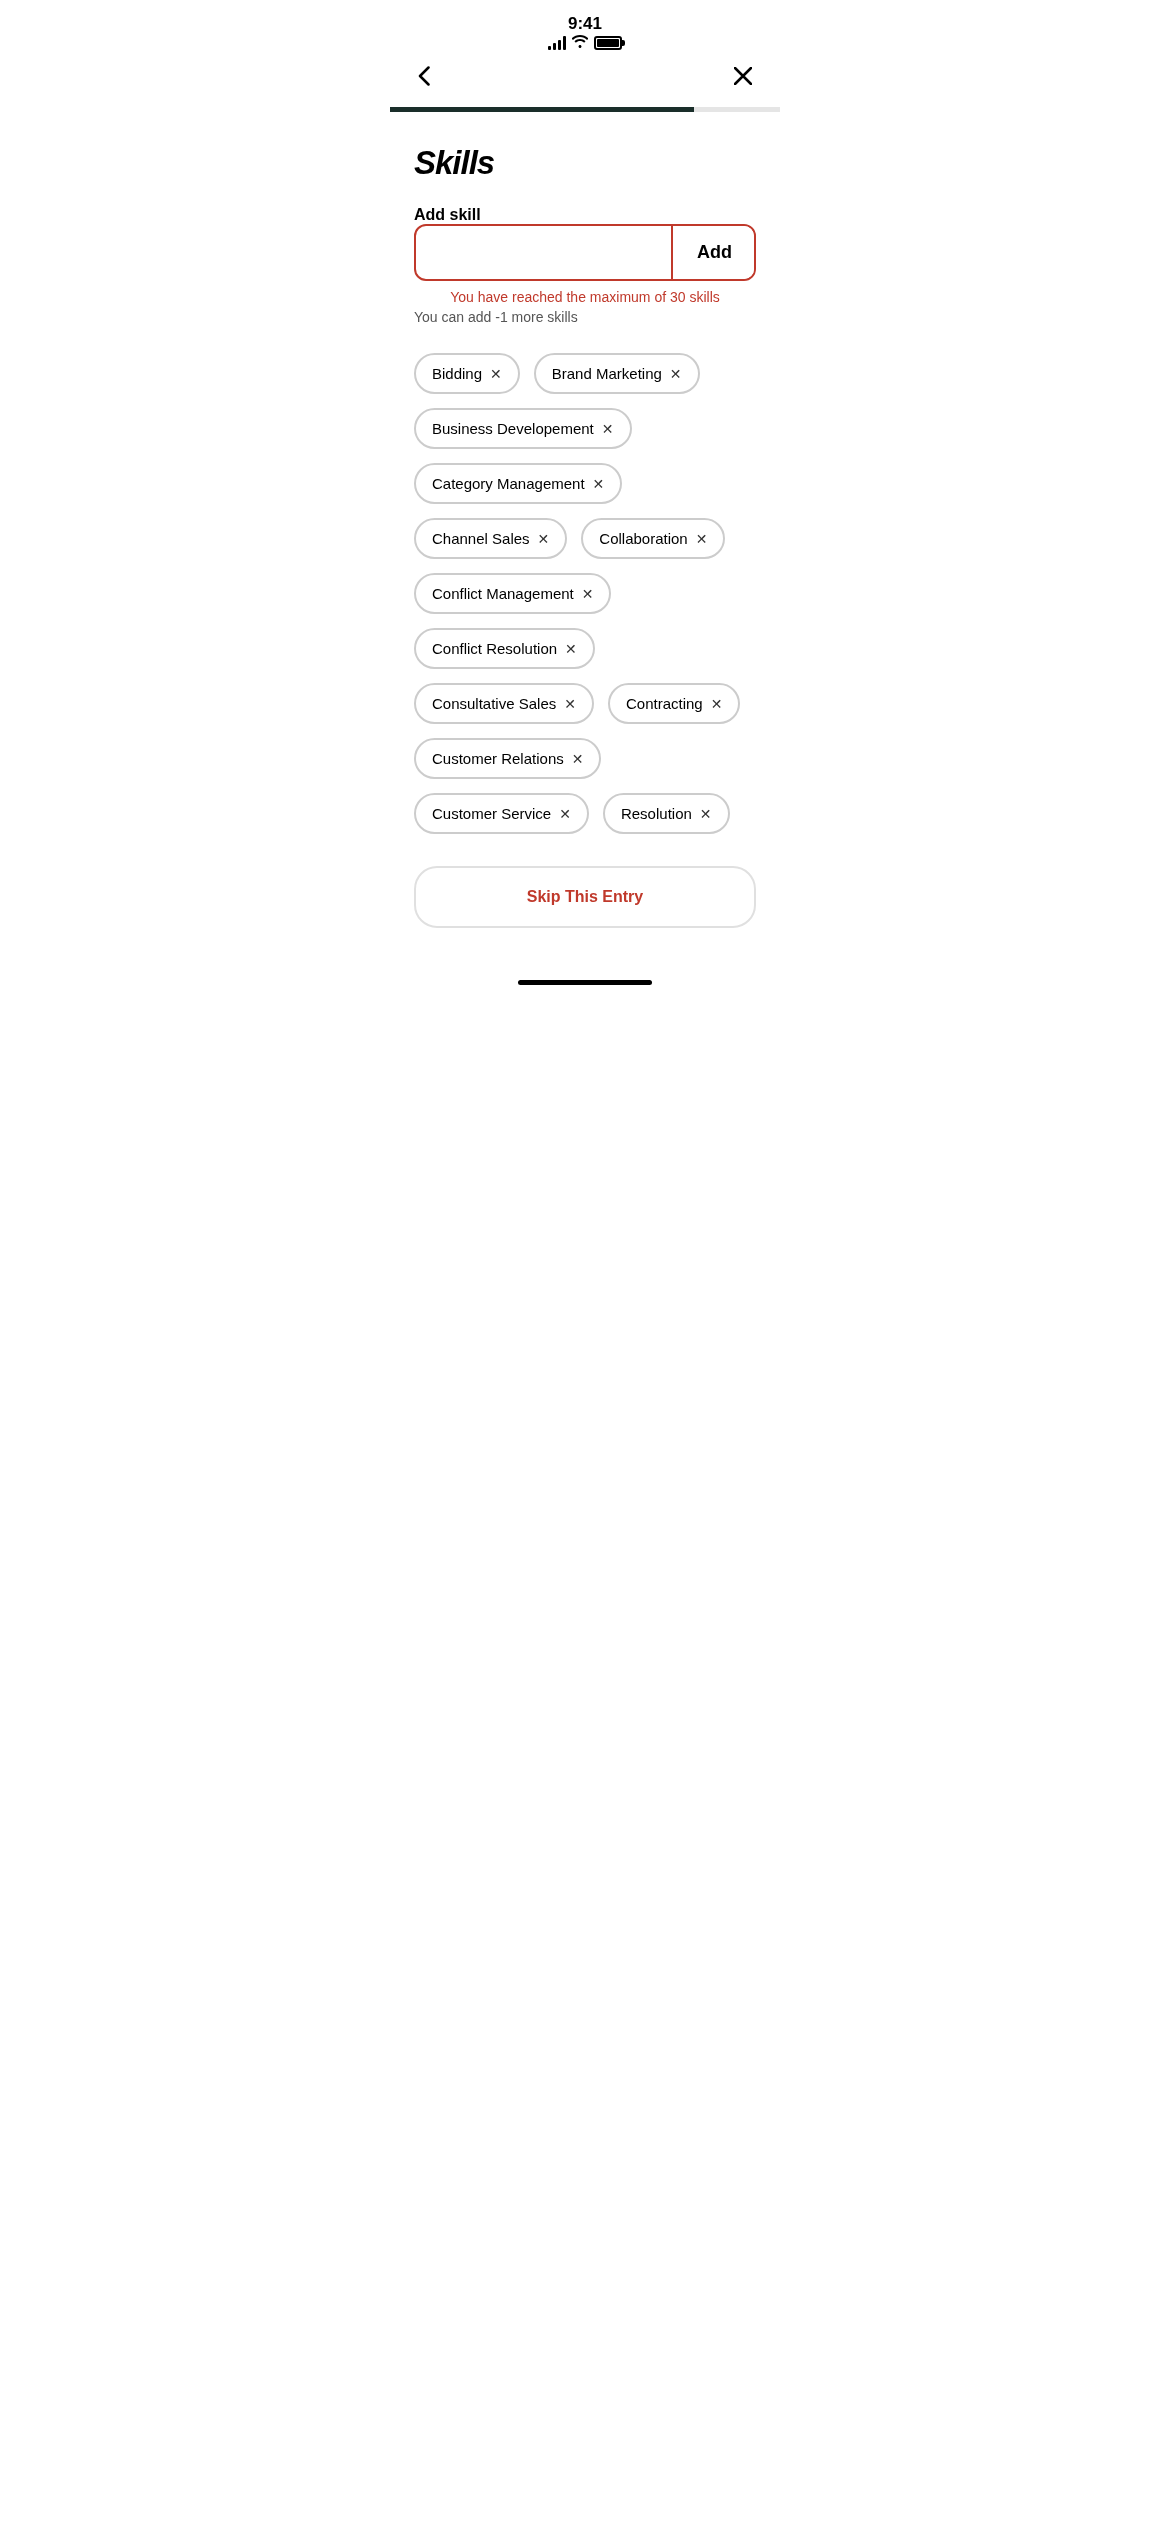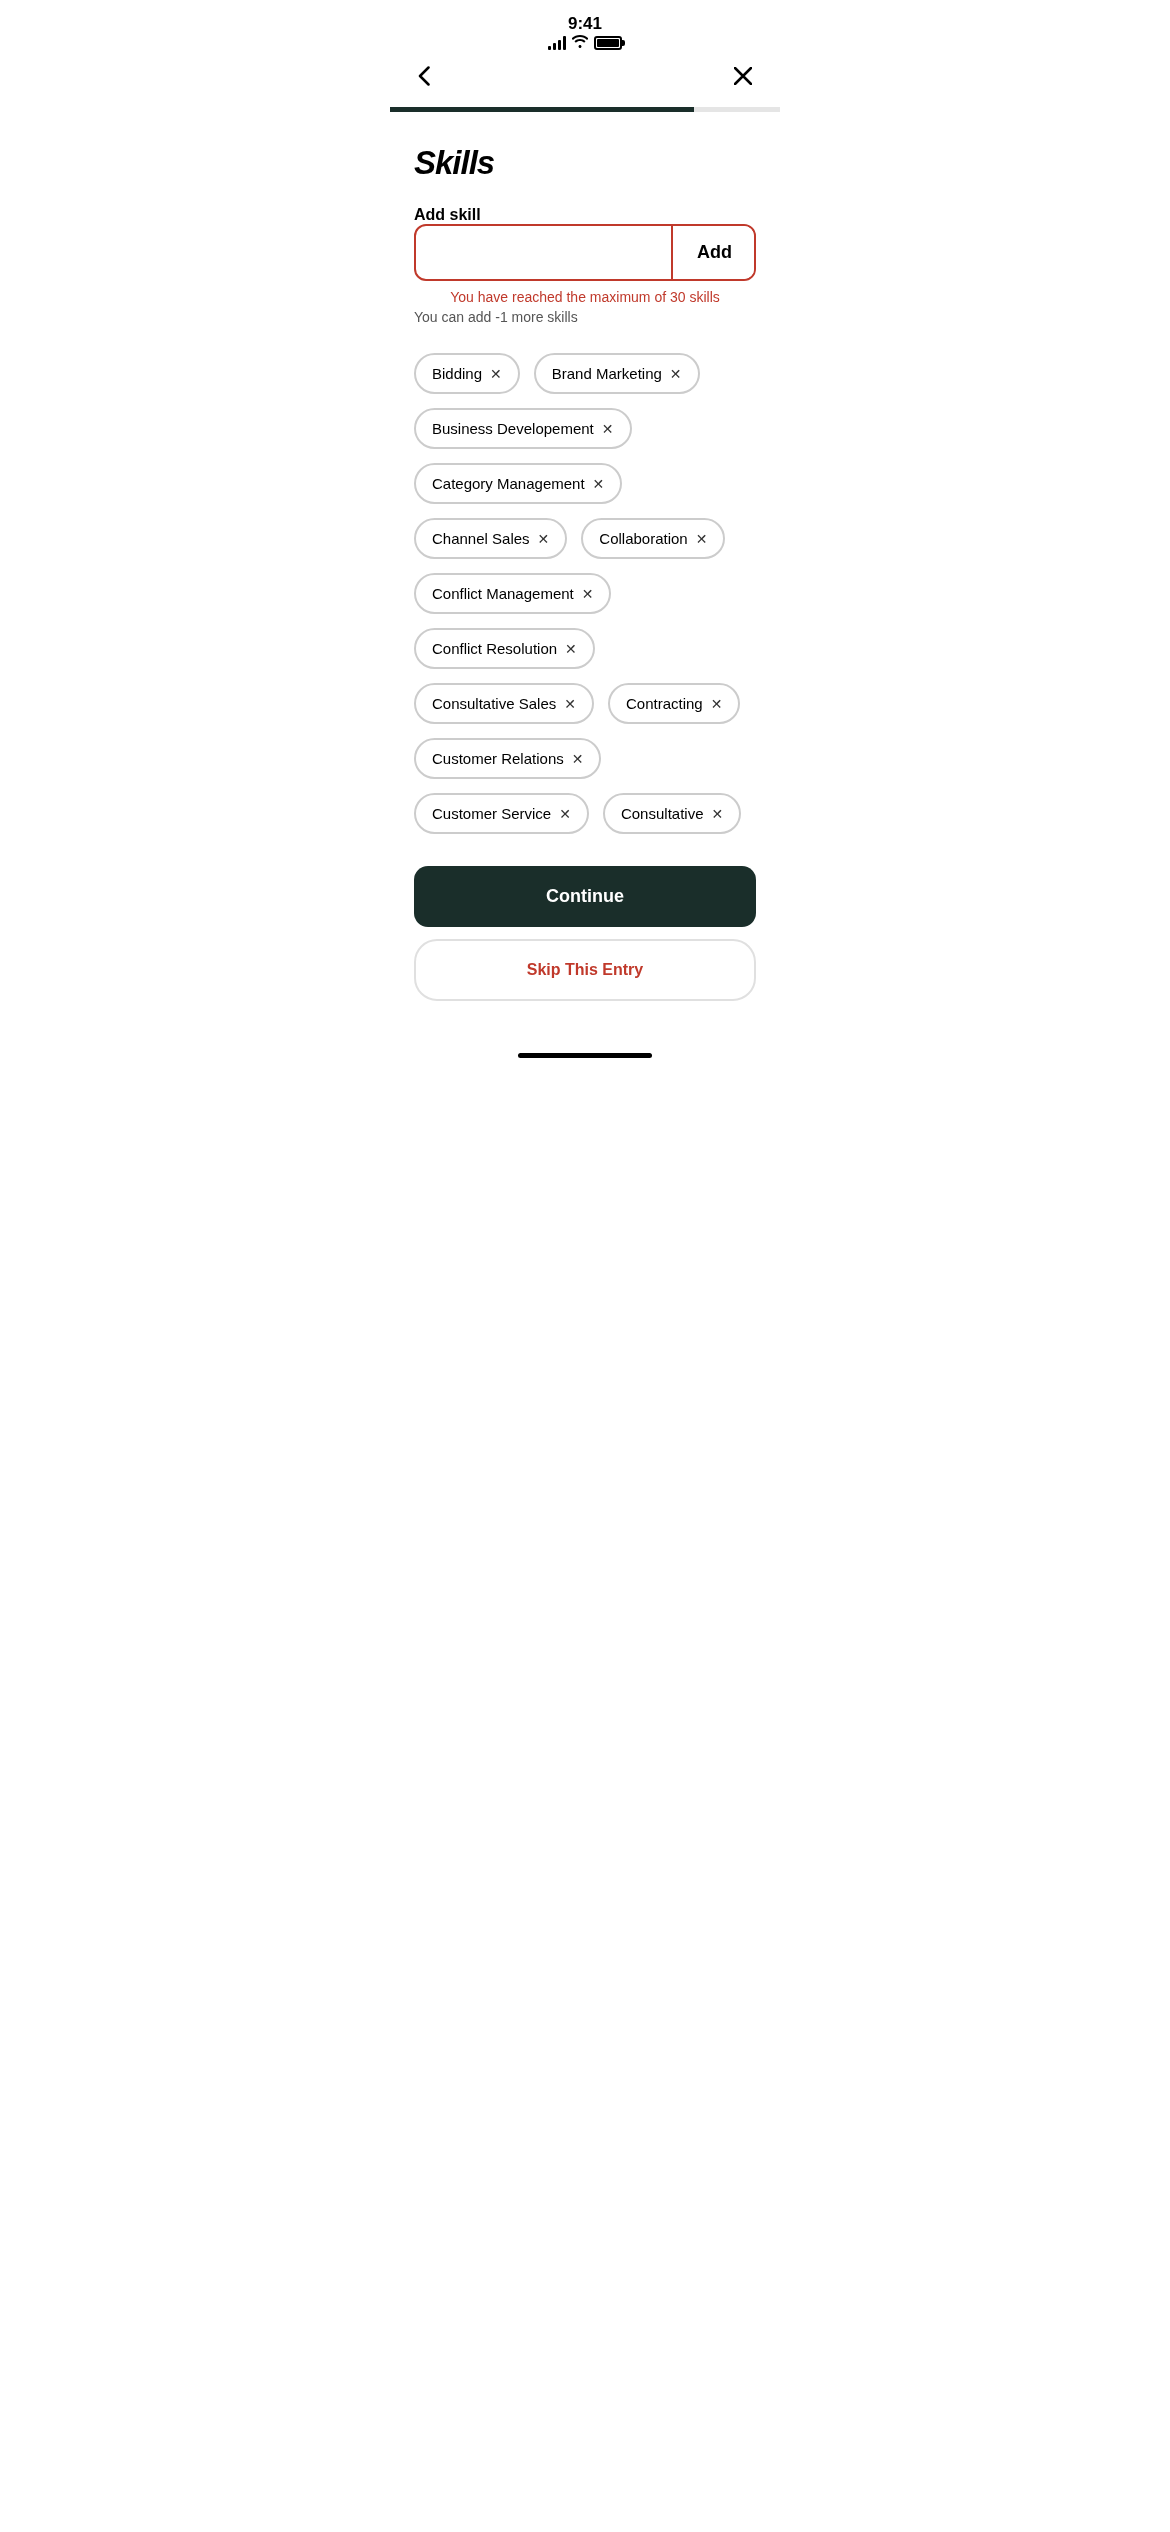--- a/index.html
+++ b/index.html
@@ -358,27 +358,26 @@
       </div>
       <div class="skill-tag">
         <span>Customer Relations</span>
         <span class="remove-icon">✕</span>
       </div>
       <div class="skill-tag">
         <span>Customer Service</span>
         <span class="remove-icon">✕</span>
       </div>
       <div class="skill-tag">
-        <span>Consultative</span>
+        <span>Resolution</span>
         <span class="remove-icon">✕</span>
       </div>
     </div>
 
   
-  <button class="continue-button">Continue</button>
 
   
   <button class="skip-button">Skip This Entry</button>
 
 </div>
 
 <div class="home-indicator">
   <div class="home-indicator-bar"></div>
 </div>
 

